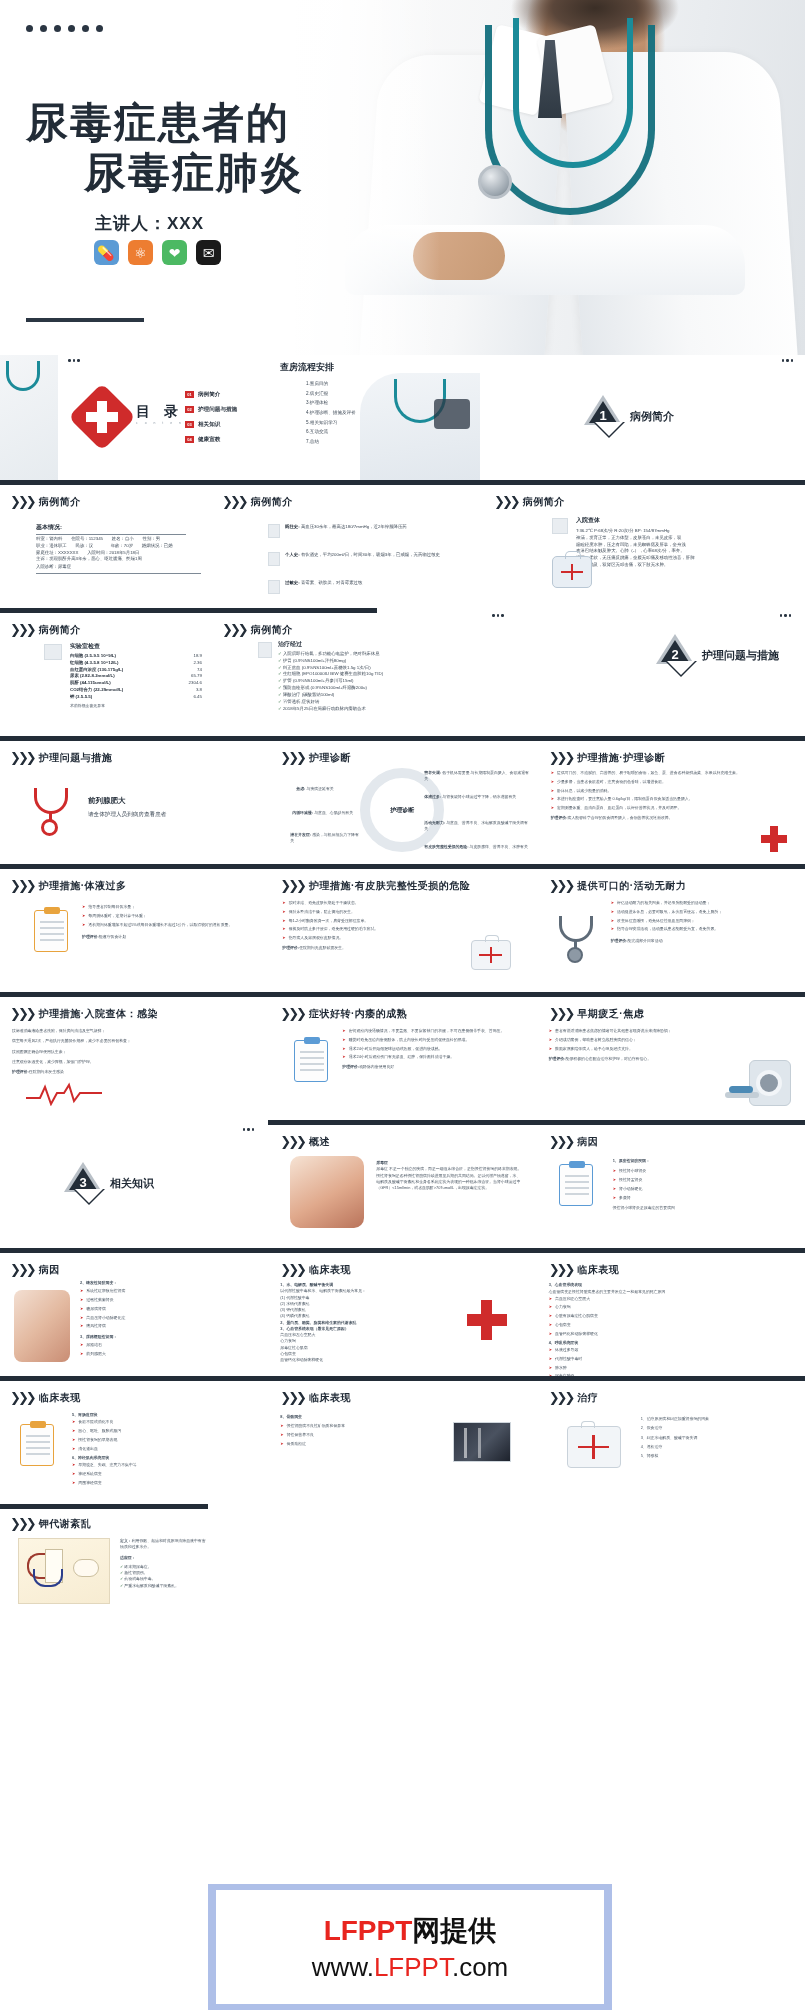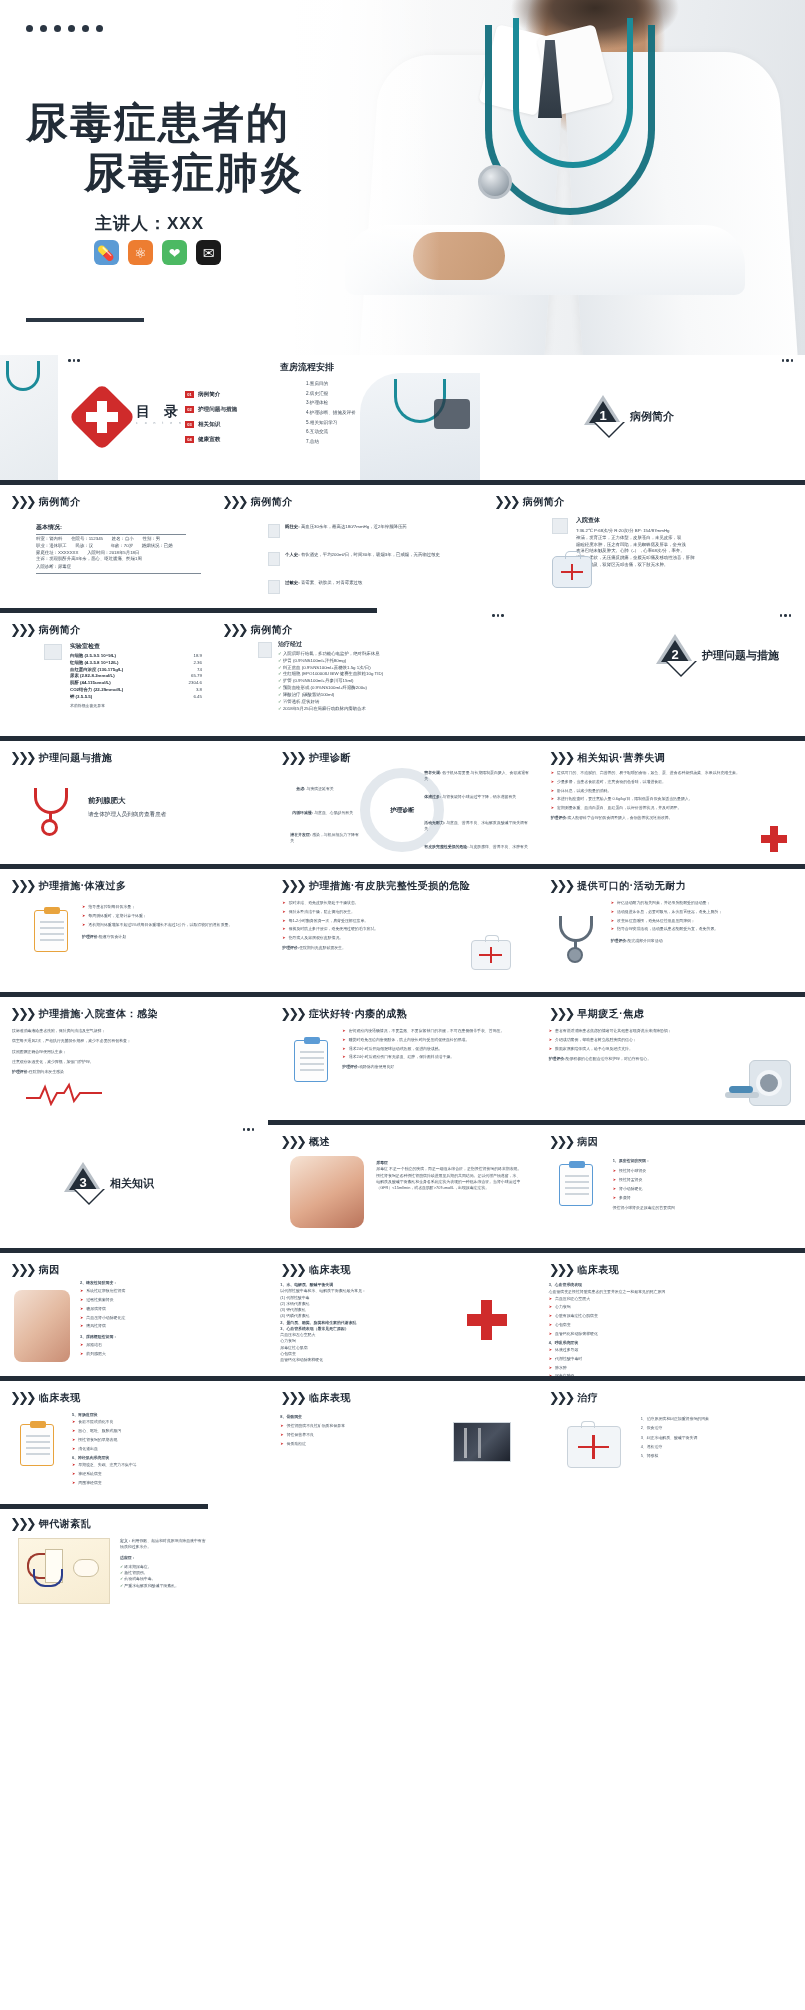--- a/index.html
+++ b/index.html
@@ -499,21 +499,21 @@
         <div class="xtiny" style="position:absolute;left:24px;top:74px;width:66px"><b>内循环减慢:</b> <span>与贫血、心肌缺氧有关</span></div>
         <div class="xtiny" style="position:absolute;left:22px;top:96px;width:72px"><b>潜在并发症:</b> <span>感染，与机体抵抗力下降有关</span></div>
         <div class="xtiny" style="position:absolute;left:156px;top:84px;width:105px"><b>活动无耐力:</b> <span>与贫血、营养不良、水电解质及酸碱平衡失调有关</span></div>
         <div class="xtiny" style="position:absolute;left:156px;top:108px;width:105px"><b>有皮肤完整性受损的危险:</b> <span>与皮肤瘙痒、营养不良、水肿有关</span></div>
       </div>
 
       <div class="cell" style="height:128px">
         <div class="topbar full"></div>
         <div class="sl-title" style="left:12px;top:14px">
           <span class="chev">❯❯❯</span>
-          <span class="t">相关知识·营养失调</span>
+          <span class="t">护理措施·护理诊断</span>
         </div>
         <div style="position:absolute;left:14px;top:34px;width:200px">
           <div class="bullet-li">
               <span class="mk">➤</span>
               <span class="xtiny">提供可口的、不油腻的、高营养的、易于咀嚼的食物，如鱼、蛋、进食各种新鲜蔬菜、水果以补充维生素。</span>
             </div>
           <div class="bullet-li">
               <span class="mk">➤</span>
               <span class="xtiny">少量多餐，当患者食欲差时，注意食物的色香味，以增进食欲。</span>
             </div>
@@ -1019,14 +1019,24 @@
           <div class="xtiny"><span class="ck">✓</span> <span>终末期尿毒症。</span></div>
           <div class="xtiny"><span class="ck">✓</span> <span>急性肾损伤。</span></div>
           <div class="xtiny"><span class="ck">✓</span> <span>药物或毒物中毒。</span></div>
           <div class="xtiny"><span class="ck">✓</span> <span>严重水电解质和酸碱平衡紊乱。</span></div>
         </div>
       </div>
     </div>
 
   </div>
 
+  <div class="watermark">
+    <div class="inner">
+      <div class="wm1">
+        <span class="wm-red">LFPPT</span><span class="wm-blk">网提供</span>
+      </div>
+      <div class="wm2">
+        <span class="wm-blk">www.</span><span class="wm-red">LFPPT</span><span class="wm-blk">.com</span>
+      </div>
+    </div>
+  </div>
 
 </div>
 
 </body></html>

